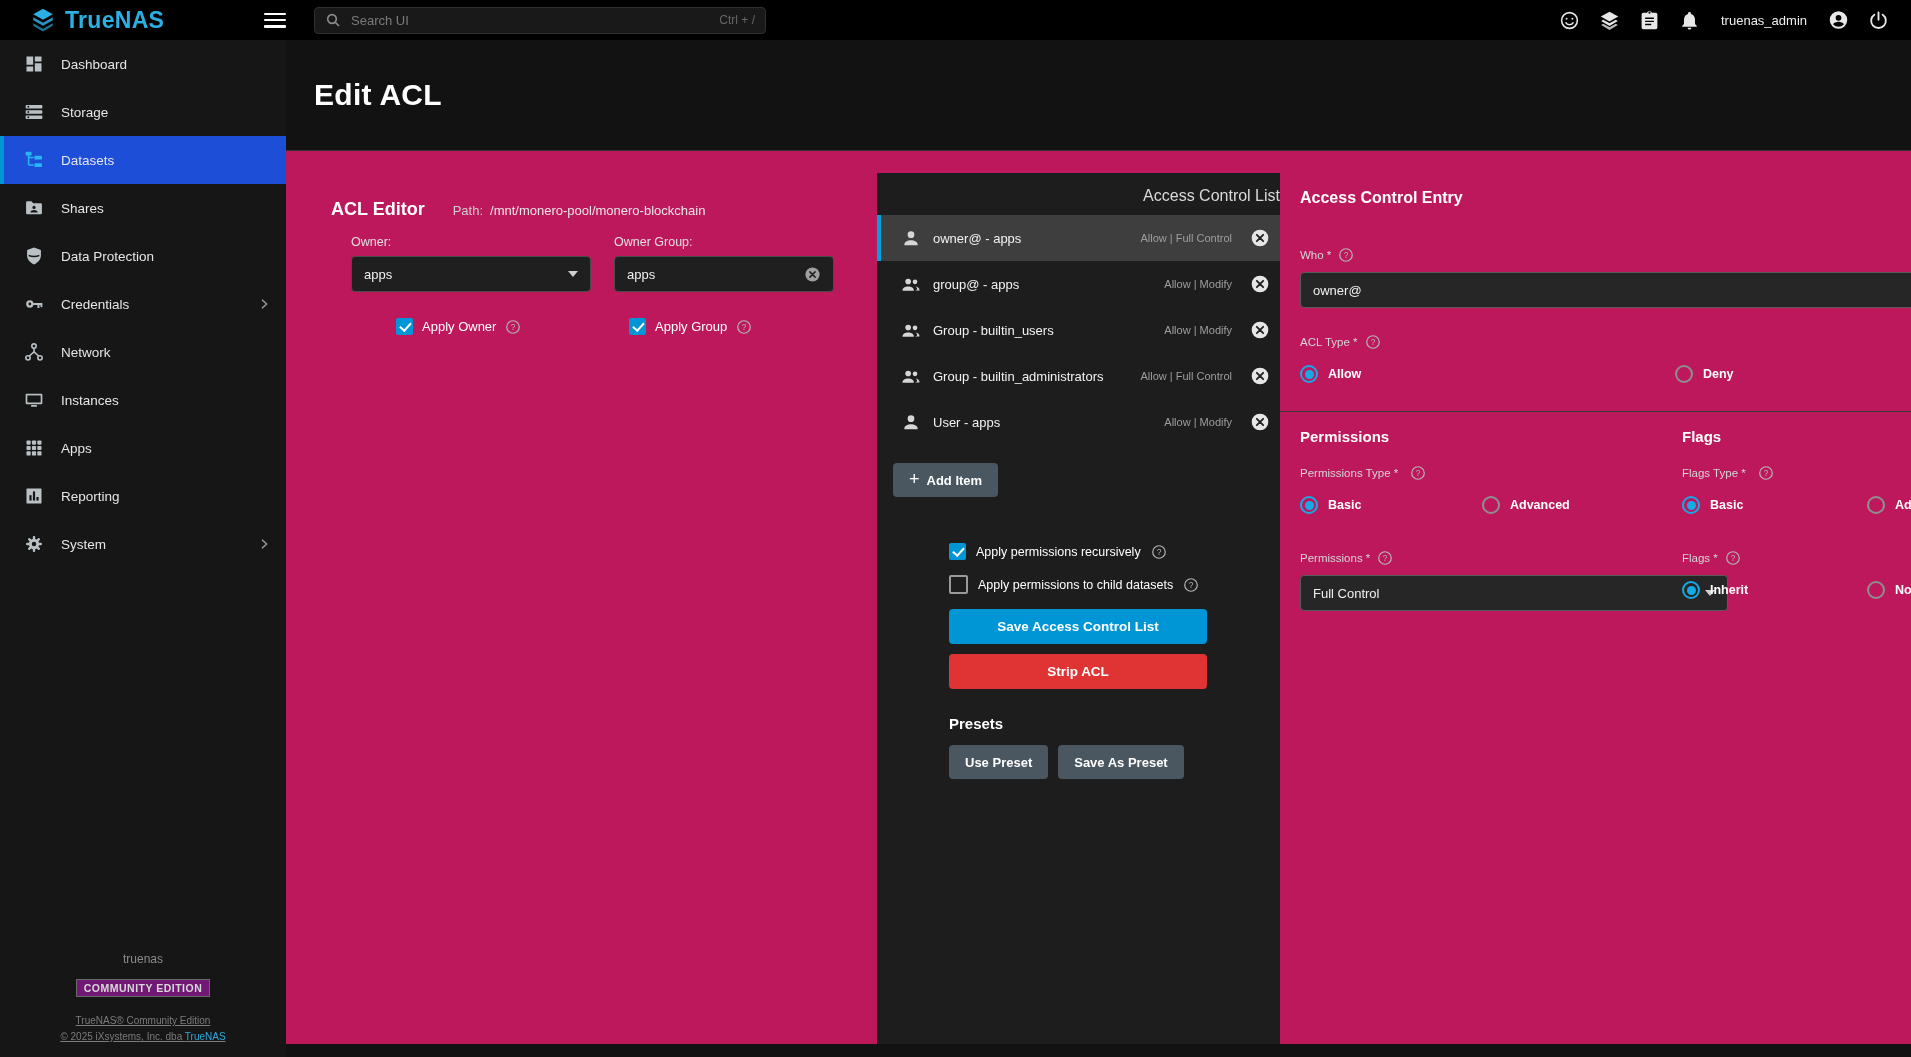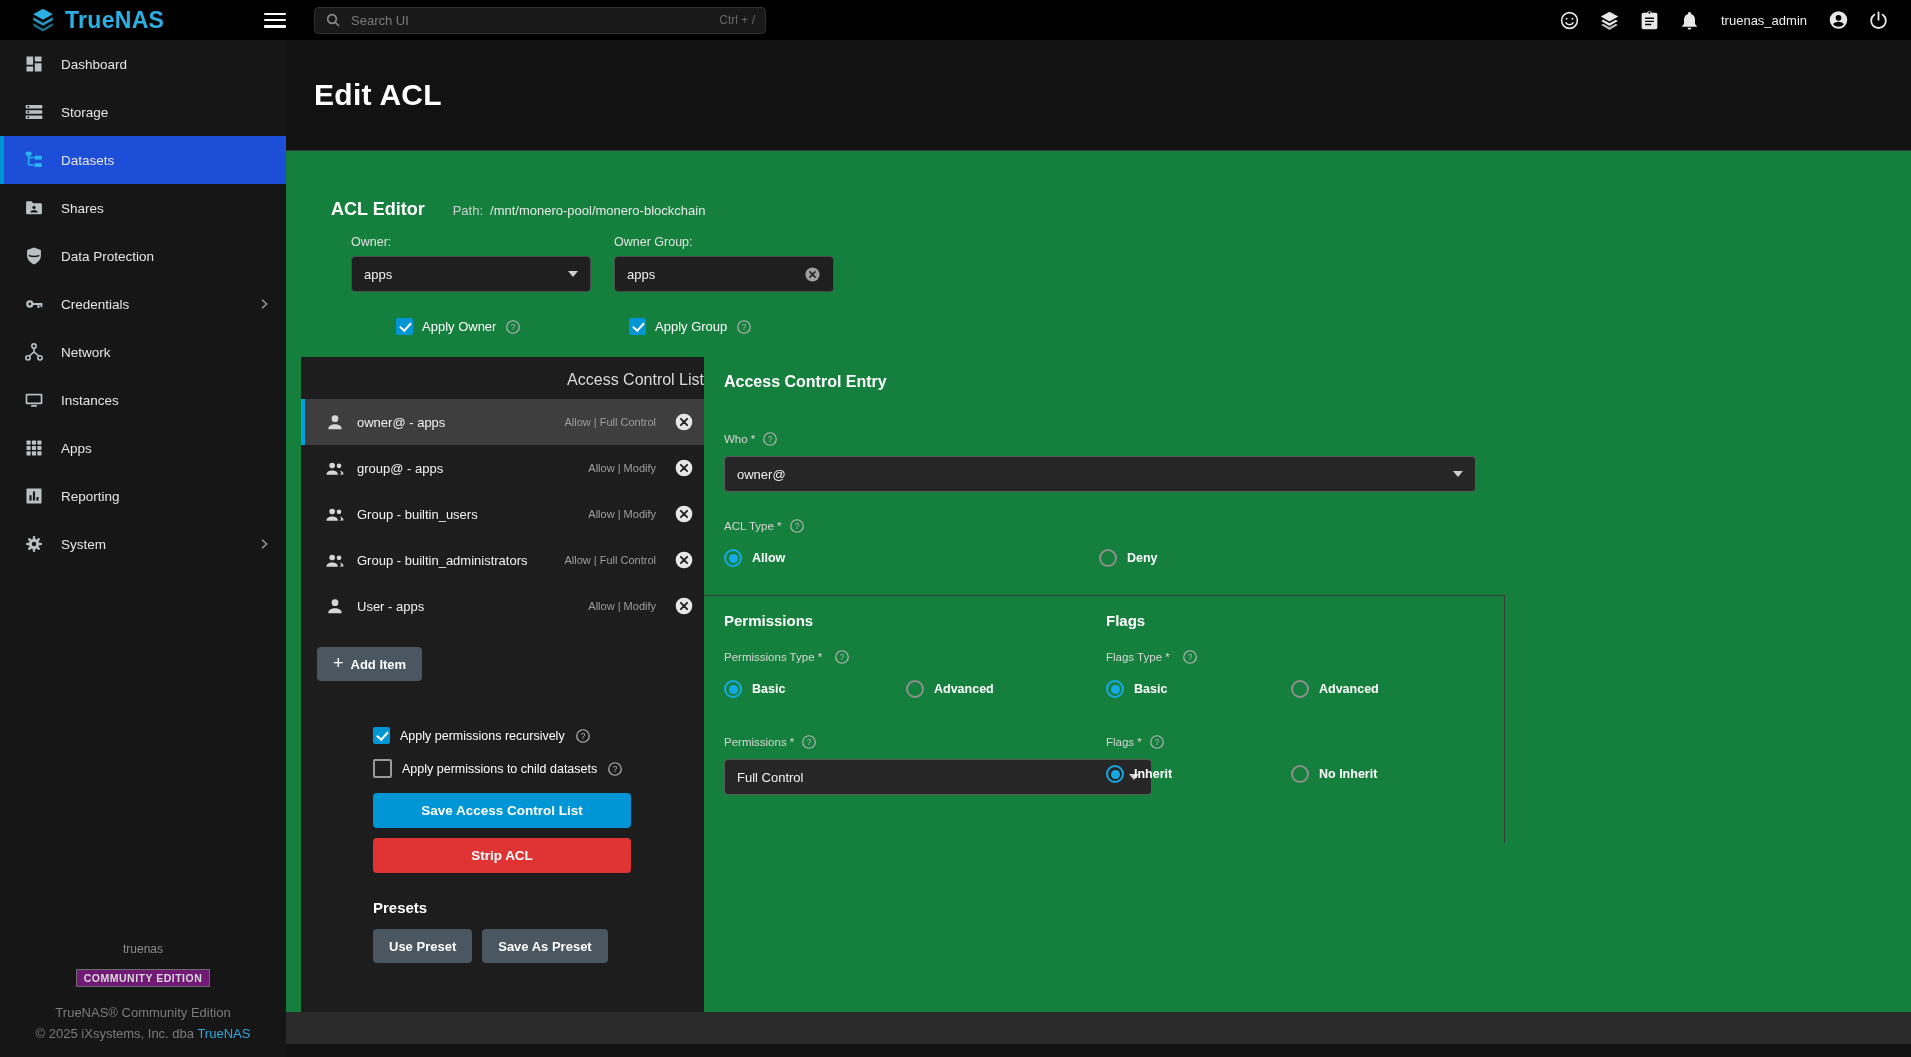--- a/index.html
+++ b/index.html
@@ -26,30 +26,30 @@
   .main{flex:1;display:flex;flex-direction:column;background:#121212;min-width:0;}
 
   
   .nav-item{height:48px;display:flex;align-items:center;gap:17px;padding:0 14px 0 20px;font-size:13.5px;color:#e6e6e6;cursor:pointer;border-left:4px solid transparent;box-sizing:border-box;}
   .nav-item.active{background:#1d4ed8;border-left-color:#0095d5;}
   .nav-icon{width:20px;height:20px;display:flex;flex:0 0 auto;}
   .nav-chevron{margin-left:auto;display:flex;}
   .side-footer{position:absolute;bottom:12px;left:0;width:100%;text-align:center;}
   .hostname{font-size:12px;color:#8b8b8b;margin-bottom:12px;}
   .edition-badge{display:inline-block;font-size:10.5px;font-weight:bold;letter-spacing:.5px;color:#d8d8d8;background:#701a75;border:1px solid #6a6a6a;padding:2px 7px;margin-bottom:16px;}
-  .foot-line{font-size:13px;color:#7b7b7b;line-height:1.6;}
+  .foot-line{font-size:10px;color:#7b7b7b;line-height:1.6;text-decoration:underline;}
   .foot-link{color:#2fa8dc;}
 
   
   .page-head{height:110px;display:flex;align-items:center;padding-left:28px;flex:0 0 auto;}
   .page-title{font-size:30px;font-weight:bold;letter-spacing:.3px;}
   .main-divider{height:1px;background:#333;flex:0 0 auto;}
 
   
-  .card{flex:1;margin-bottom:13px;background:#15803d;display:flex;flex-direction:column;min-height:0;}
+  .card{flex:1;margin-bottom:13px;background:#be185d;display:flex;flex-direction:row;min-height:0;}
   .editor-section{padding:48px 0 0 45px;flex:0 0 auto;}
   .editor-title-row{display:flex;align-items:baseline;gap:28px;}
   .editor-title{font-size:18px;font-weight:bold;}
   .path-wrap{font-size:13px;color:#e8e8e8;display:flex;gap:7px;}
   .path-label{color:#cfcfcf;}
   .fields-row{display:flex;gap:23px;margin:15px 0 0 20px;}
   .field{display:flex;flex-direction:column;}
   .field-label{font-size:12.5px;color:#e0e0e0;margin-bottom:7px;}
   .select,.inputbox{height:36px;background:#1f1f1f;border:1px solid #4b4b4b;border-radius:4px;display:flex;align-items:center;justify-content:space-between;padding:0 12px;font-size:13px;box-sizing:border-box;cursor:pointer;color:#f0f0f0;}
   .select{width:240px;}

